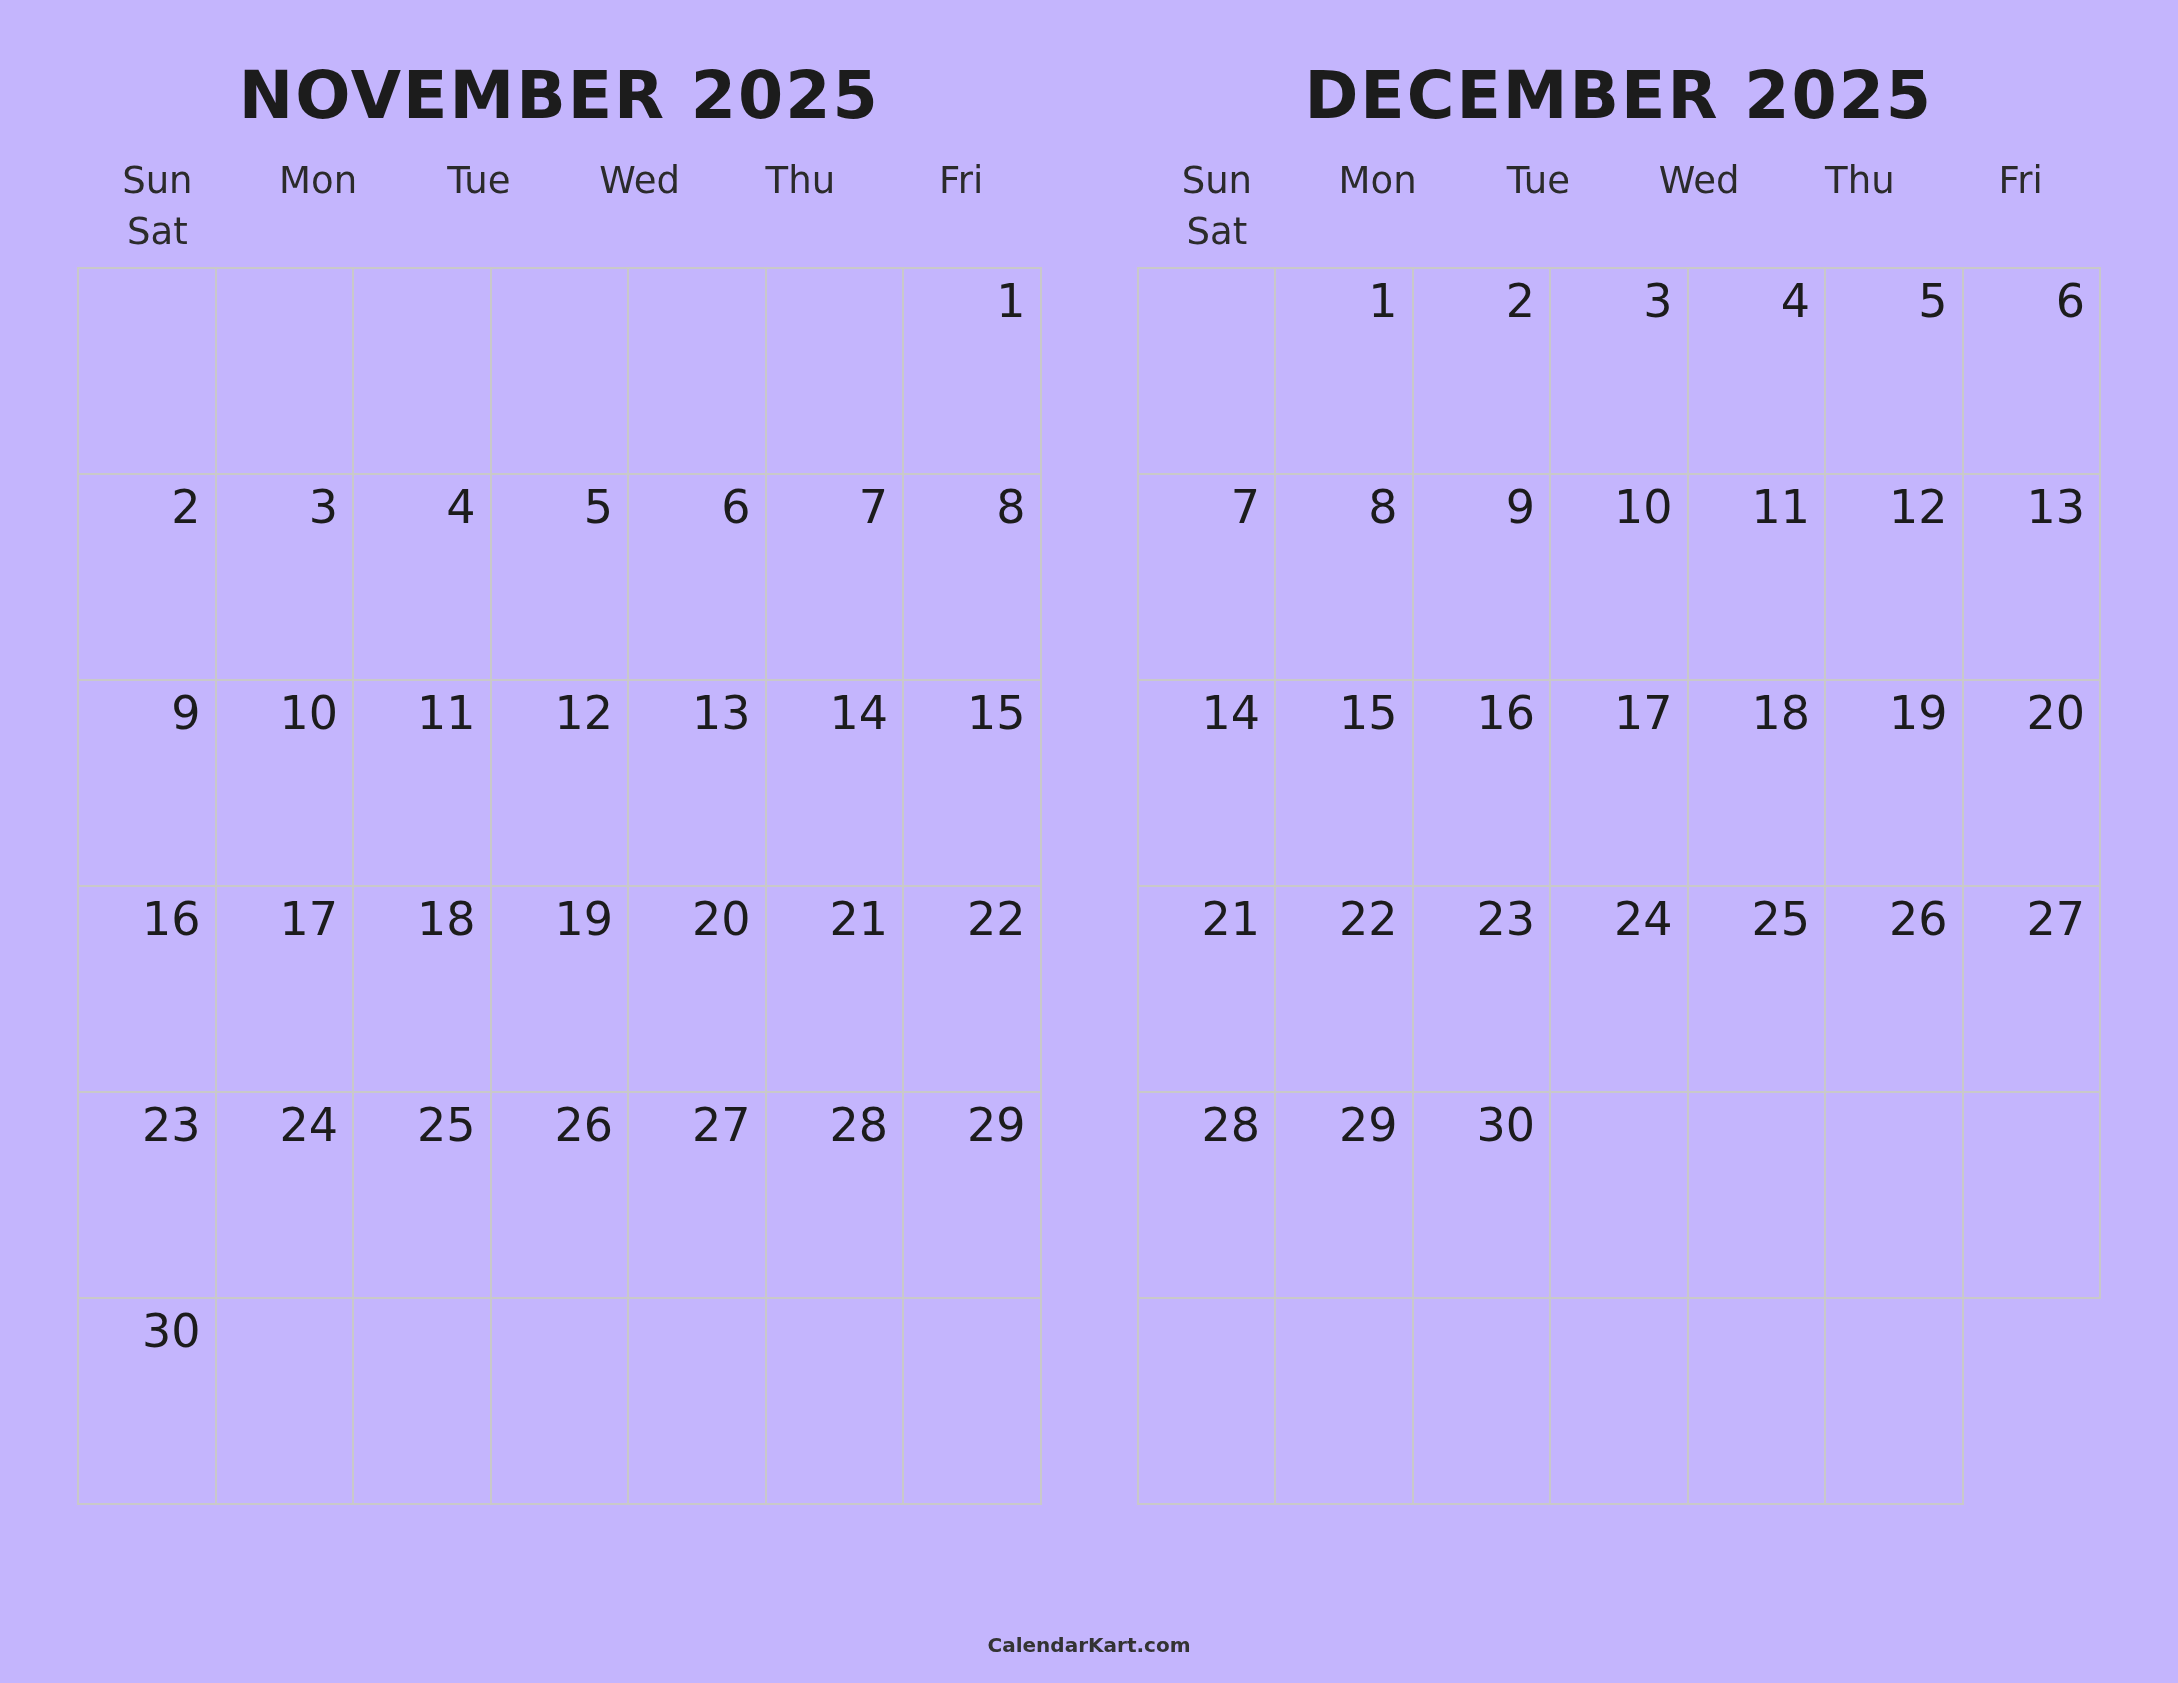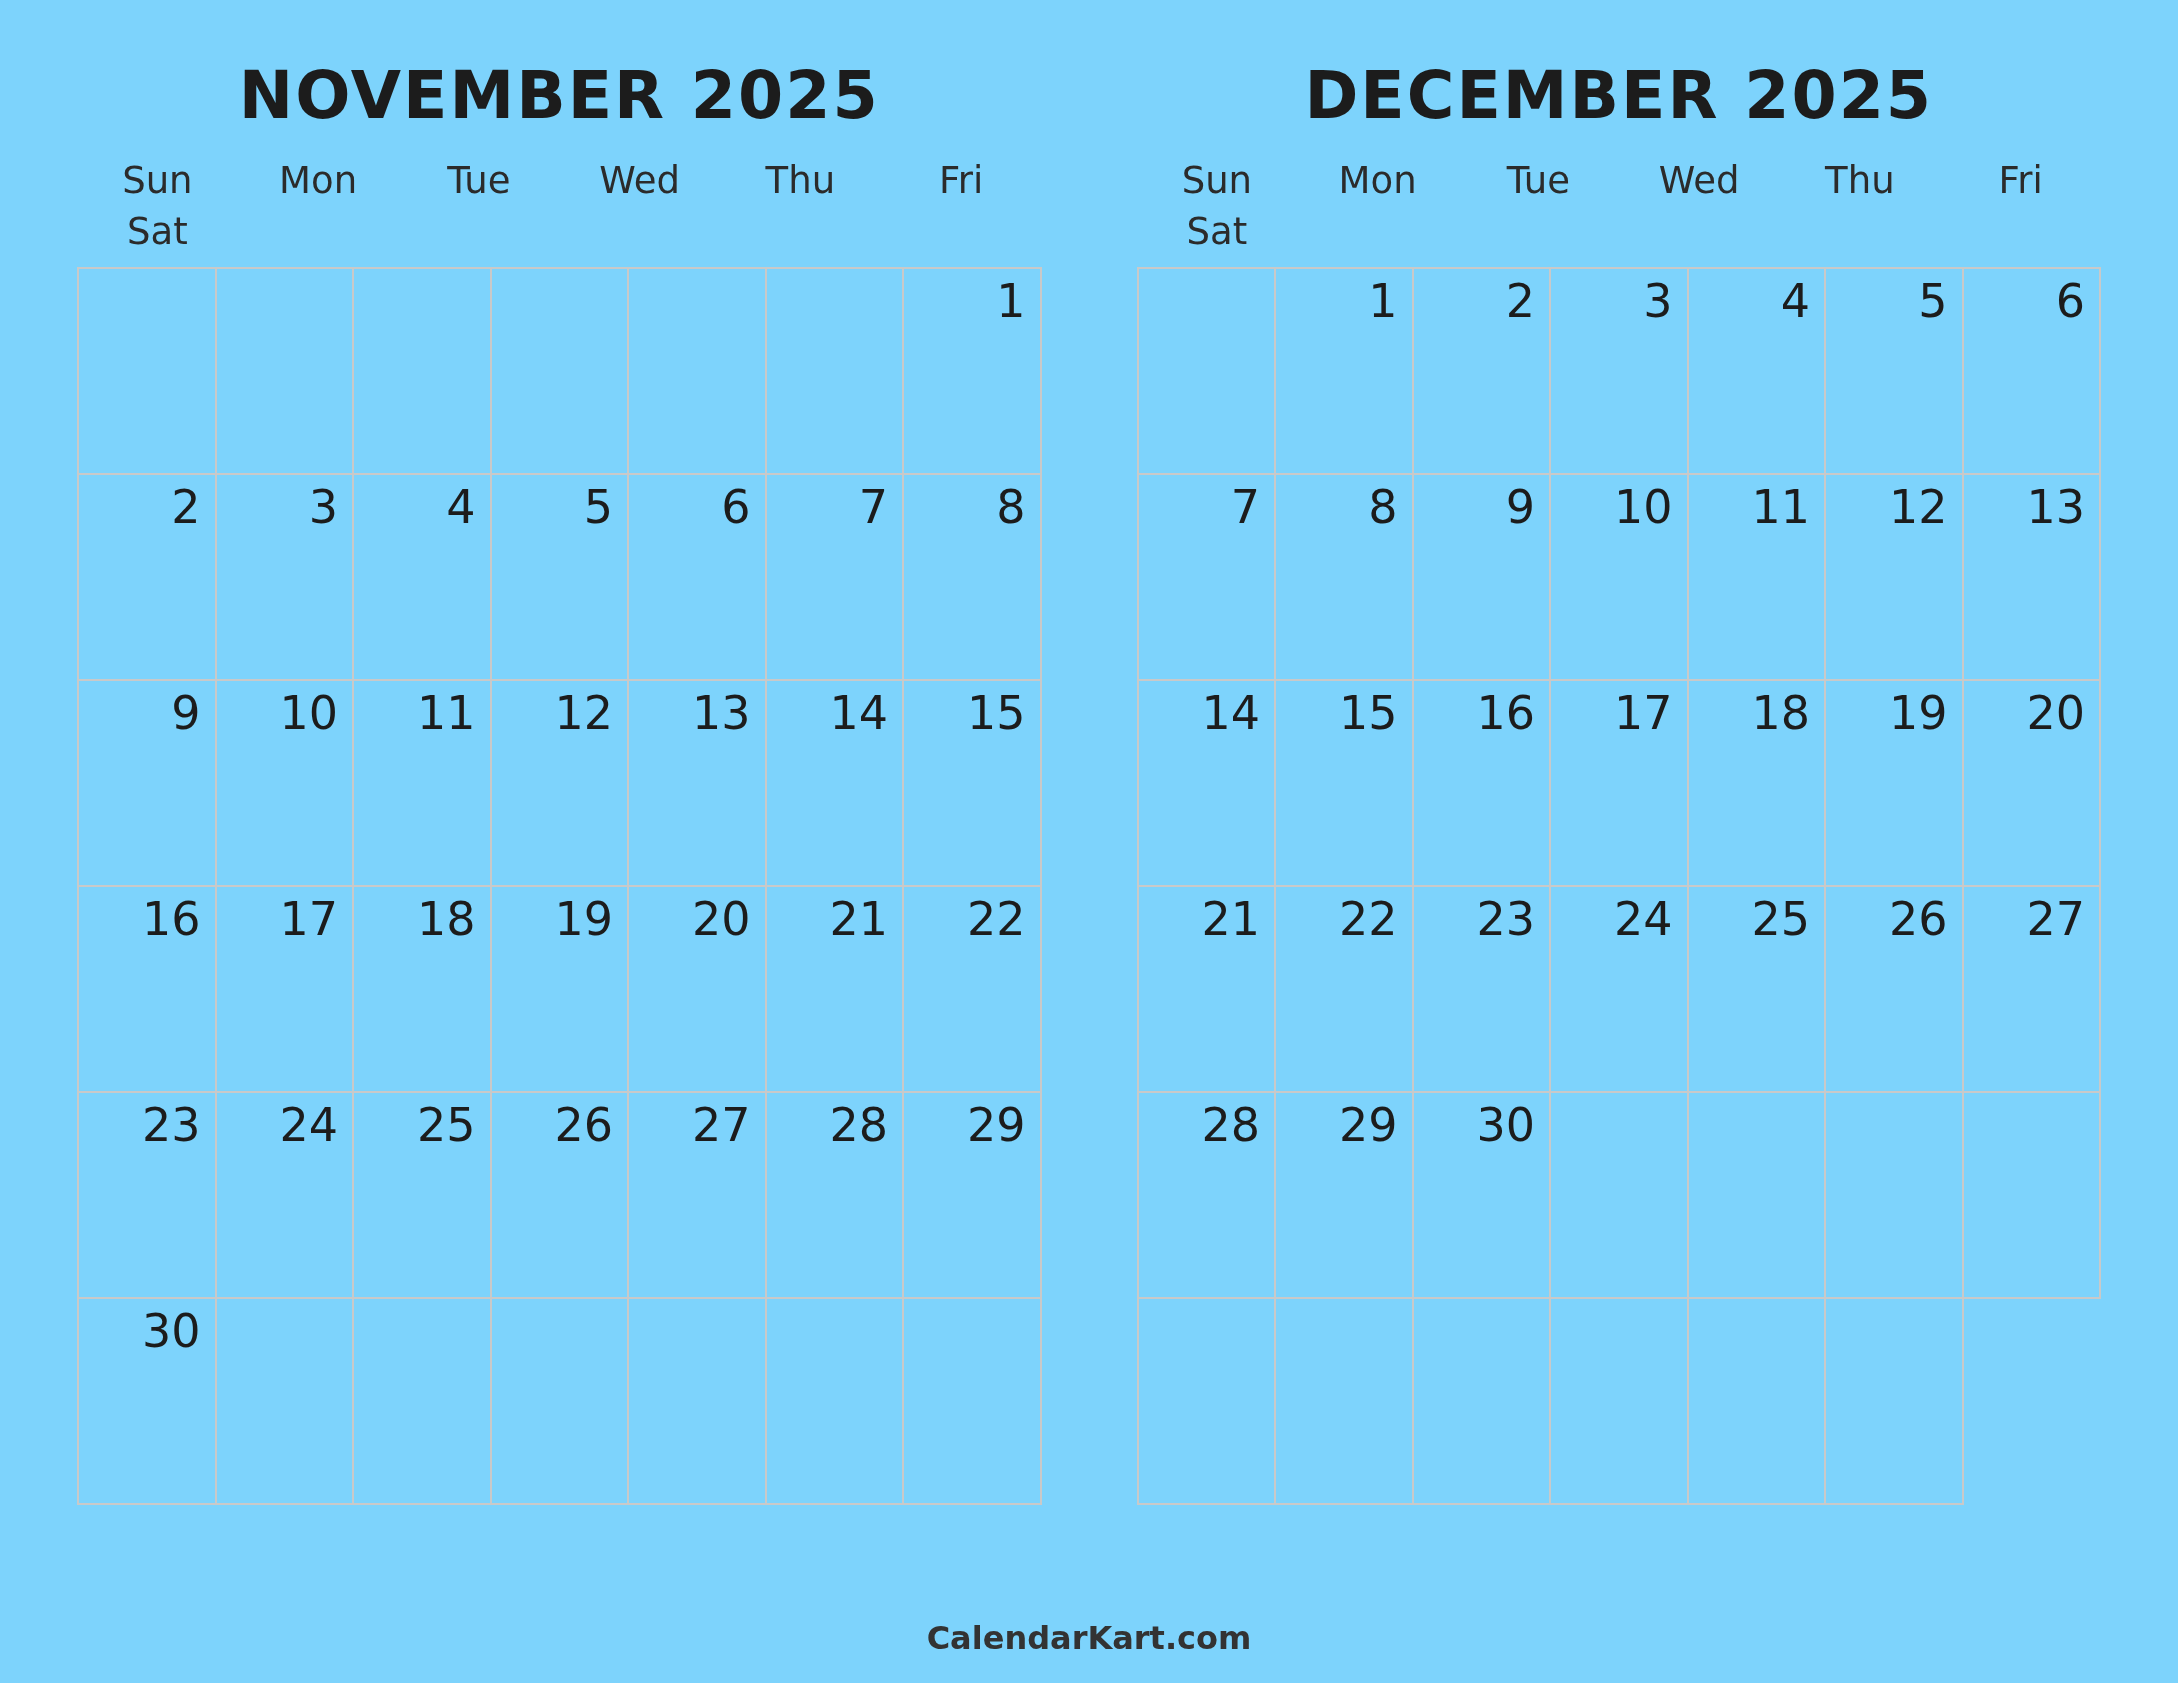--- a/index.html
+++ b/index.html
@@ -8,21 +8,21 @@
     padding: 0;
     background: #ffffff;
     width: 2178px;
     height: 1683px;
     font-family: "DejaVu Sans", sans-serif;
   }
   .page {
     width: 2178px;
     height: 1683px;
     position: relative;
-    background: #7dd3fc;
+    background: #c4b5fd;
     padding: 0;
   }
   .months {
     display: flex;
     flex-direction: row;
     gap: 95px;
     padding: 40px 77px 0 77px;
   }
   .month {
     flex: 1 1 0;
@@ -71,21 +71,21 @@
     color: #1c1c1c;
     font-family: "DejaVu Sans", sans-serif;
     line-height: 1.05;
   }
   .footer {
     position: absolute;
     bottom: 26px;
     left: 0;
     width: 100%;
     text-align: center;
-    font-size: 32px;
+    font-size: 20px;
     font-weight: bold;
     color: #333333;
     font-family: "DejaVu Sans", sans-serif;
   }
 </style>
 </head>
 <body>
 
 <div class="page">
   <div class="months">

